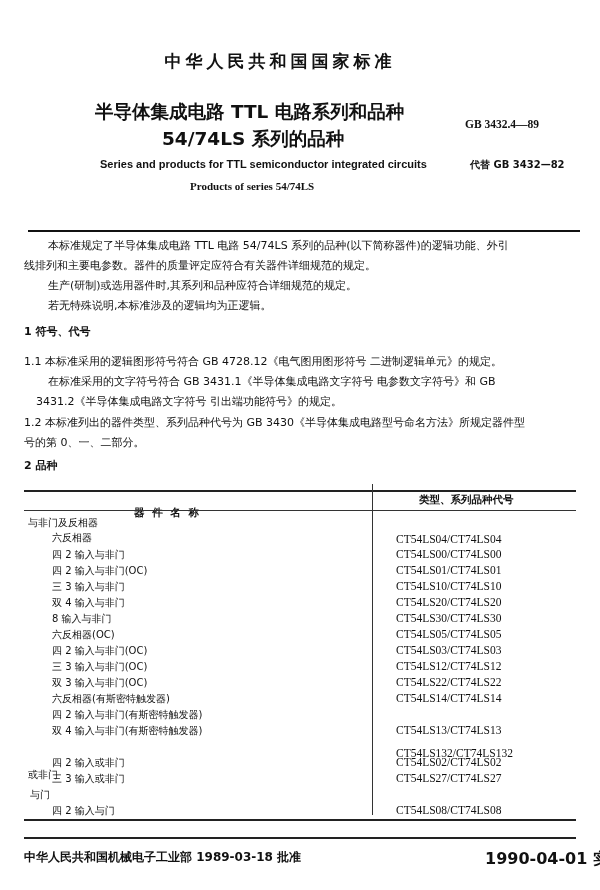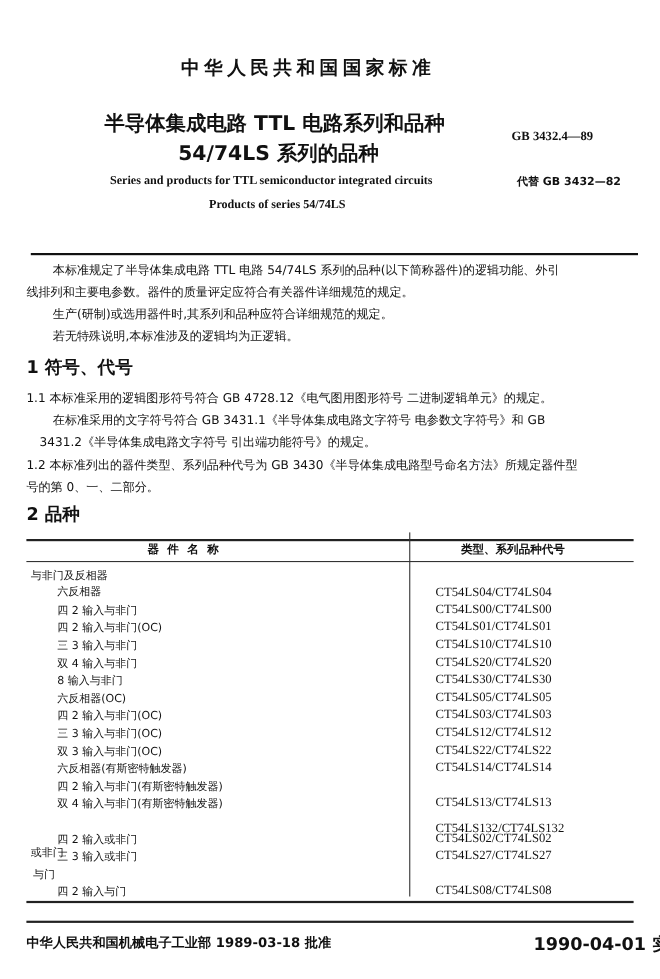--- a/index.html
+++ b/index.html
@@ -2,26 +2,26 @@
 <html><head>
 <meta charset="utf-8">
 <style>
   html, body { margin: 0; padding: 0; background: #ffffff; }
   body { width: 600px; height: 890px; position: relative; overflow: hidden; color: #111; font-family: "DejaVu Sans", sans-serif; }
   .abs { position: absolute; white-space: nowrap; }
   .national { left: 0; width: 560px; top: 50px; text-align: center; font-size: 17px; font-weight: bold; letter-spacing: 4px; }
   .title1 { left: 95px; top: 99px; font-size: 18.5px; font-weight: bold; }
   .title2 { left: 162px; top: 126px; font-size: 18.5px; font-weight: bold; }
   .std-no { left: 465px; top: 118px; font-size: 11.5px; font-weight: bold; font-family: "Liberation Serif", serif; }
-  .en1 { left: 100px; top: 158px; font-size: 11px; font-weight: bold; font-family: Liberation Serif, serif; }
+  .en1 { left: 100px; top: 158px; font-size: 11px; font-weight: bold; font-family: Liberation Sans, sans-serif; }
   .replace { left: 470px; top: 158px; font-size: 10px; font-weight: bold; }
   .en2 { left: 190px; top: 180px; font-size: 11px; font-weight: bold; font-family: "Liberation Serif", serif; }
   .rule-top { left: 28px; width: 552px; top: 230px; height: 2px; background: #111; }
   .para { font-size: 11px; line-height: 20px; }
-  .h1 { font-size: 16px; font-weight: bold; }
+  .h1 { font-size: 11px; font-weight: bold; }
   .table-wrap { position: absolute; left: 24px; top: 484px; width: 552px; }
   .rule { position: absolute; height: 2px; background: #222; }
   .thin { height: 1px; background: #333; }
   .vline { position: absolute; left: 348px; width: 1px; background: #333; }
   .th { position: absolute; font-size: 10.5px; font-weight: bold; }
   .row { position: absolute; font-size: 10px; }
   .code { position: absolute; font-family: "Liberation Serif", serif; font-size: 11.5px; left: 372px; }
   .footer-l { left: 24px; top: 849px; font-size: 12px; font-weight: bold; }
   .footer-r { left: 485px; top: 849px; font-size: 16px; font-weight: bold; }
 </style>
@@ -47,21 +47,21 @@
 <div class="abs para" style="left:24px;top:352px;">1.1  本标准采用的逻辑图形符号符合 GB 4728.12《电气图用图形符号   二进制逻辑单元》的规定。</div>
 <div class="abs para" style="left:48px;top:372px;">在标准采用的文字符号符合 GB 3431.1《半导体集成电路文字符号   电参数文字符号》和 GB</div>
 <div class="abs para" style="left:36px;top:392px;">3431.2《半导体集成电路文字符号   引出端功能符号》的规定。</div>
 <div class="abs para" style="left:24px;top:413px;">1.2  本标准列出的器件类型、系列品种代号为 GB 3430《半导体集成电路型号命名方法》所规定器件型</div>
 <div class="abs para" style="left:24px;top:433px;">号的第 0、一、二部分。</div>
 
 <div class="abs h1" style="left:24px;top:458px;">2  品种</div>
 
 <div class="table-wrap">
   <div class="rule" style="left:0;top:6px;width:552px;"></div>
-  <div class="th" style="left:110px;top:9px;letter-spacing:2px;">器   件   名   称</div>
+  <div class="th" style="left:110px;top:22px;letter-spacing:2px;">器   件   名   称</div>
   <div class="th" style="left:395px;top:9px;">类型、系列品种代号</div>
   <div class="rule thin" style="left:0;top:26px;width:552px;"></div>
   <div class="vline" style="top:0;height:331px;"></div>
 
   <div class="row" style="left:4px;top:32px;">与非门及反相器</div>
 
   <div class="row" style="left:28px;top:47px;">六反相器</div>
   <div class="code" style="top:49px;">CT54LS04/CT74LS04</div>
 
   <div class="row" style="left:28px;top:64px;">四 2 输入与非门</div>

